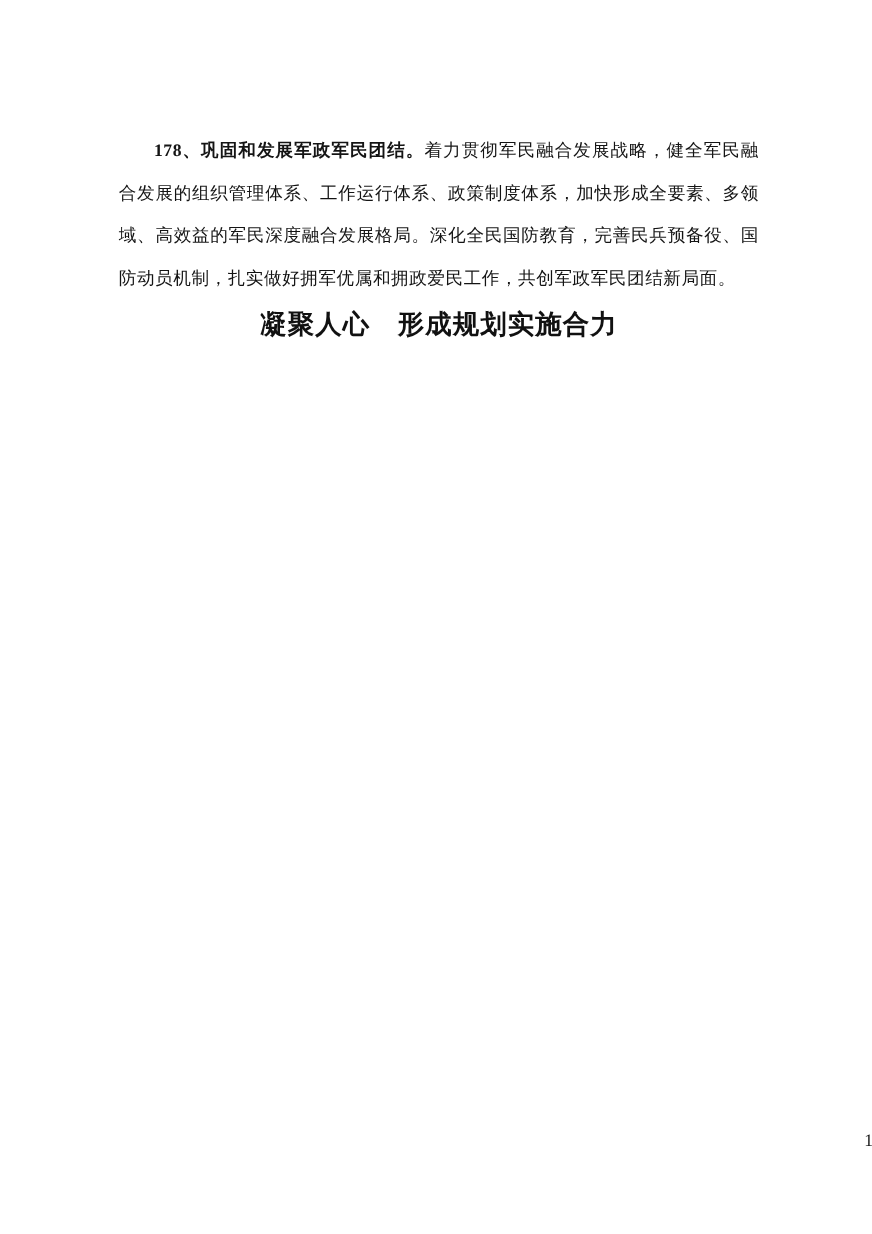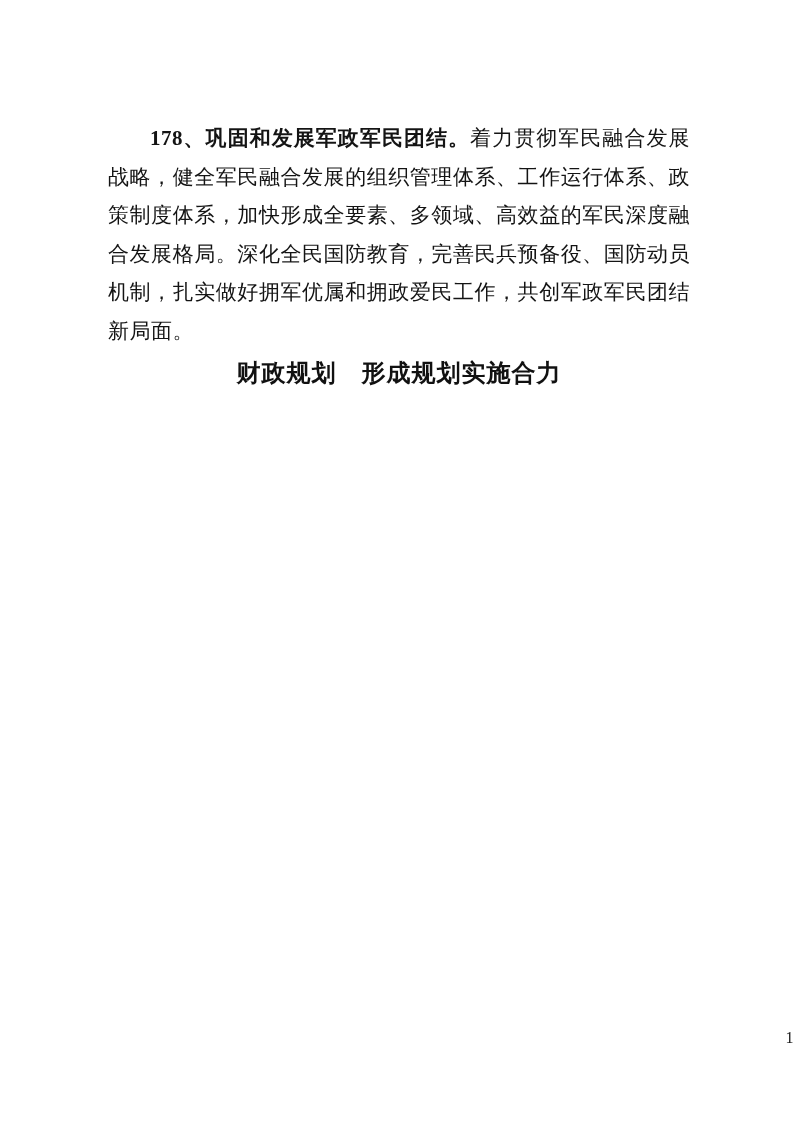--- a/index.html
+++ b/index.html
@@ -17,21 +17,21 @@
     color: #141414;
   }
   .content {
     position: absolute;
     left: 108px;
     top: 119px;
     width: 582px;
   }
   .para {
     margin: 0;
-    font-size: 21px;
+    font-size: 16px;
     line-height: 38.5px;
     text-align: justify;
     text-justify: inter-character;
     text-indent: 2em;
     letter-spacing: 0.5px;
   }
   .para .lead {
     font-weight: bold;
   }
   .chapter {
@@ -59,20 +59,20 @@
 </style>
 </head>
 <body>
 
 <div class="page">
   <div class="content">
 
     <p class="para"><span class="lead">178、巩固和发展军政军民团结。</span><span class="body-text">着力贯彻军民融合发展战略，健全军民融合发展的组织管理体系、工作运行体系、政策制度体系，加快形成全要素、多领域、高效益的军民深度融合发展格局。深化全民国防教育，完善民兵预备役、国防动员机制，扎实做好拥军优属和拥政爱民工作，共创军政军民团结新局面。</span></p>
 
 
-    <h2 class="chapter">财政规划　形成规划实施合力</h2>
+    <h2 class="chapter">凝聚人心　形成规划实施合力</h2>
 
 
 
   </div>
 
   <div class="page-number">115</div>
 </div>
 
 </body></html>

